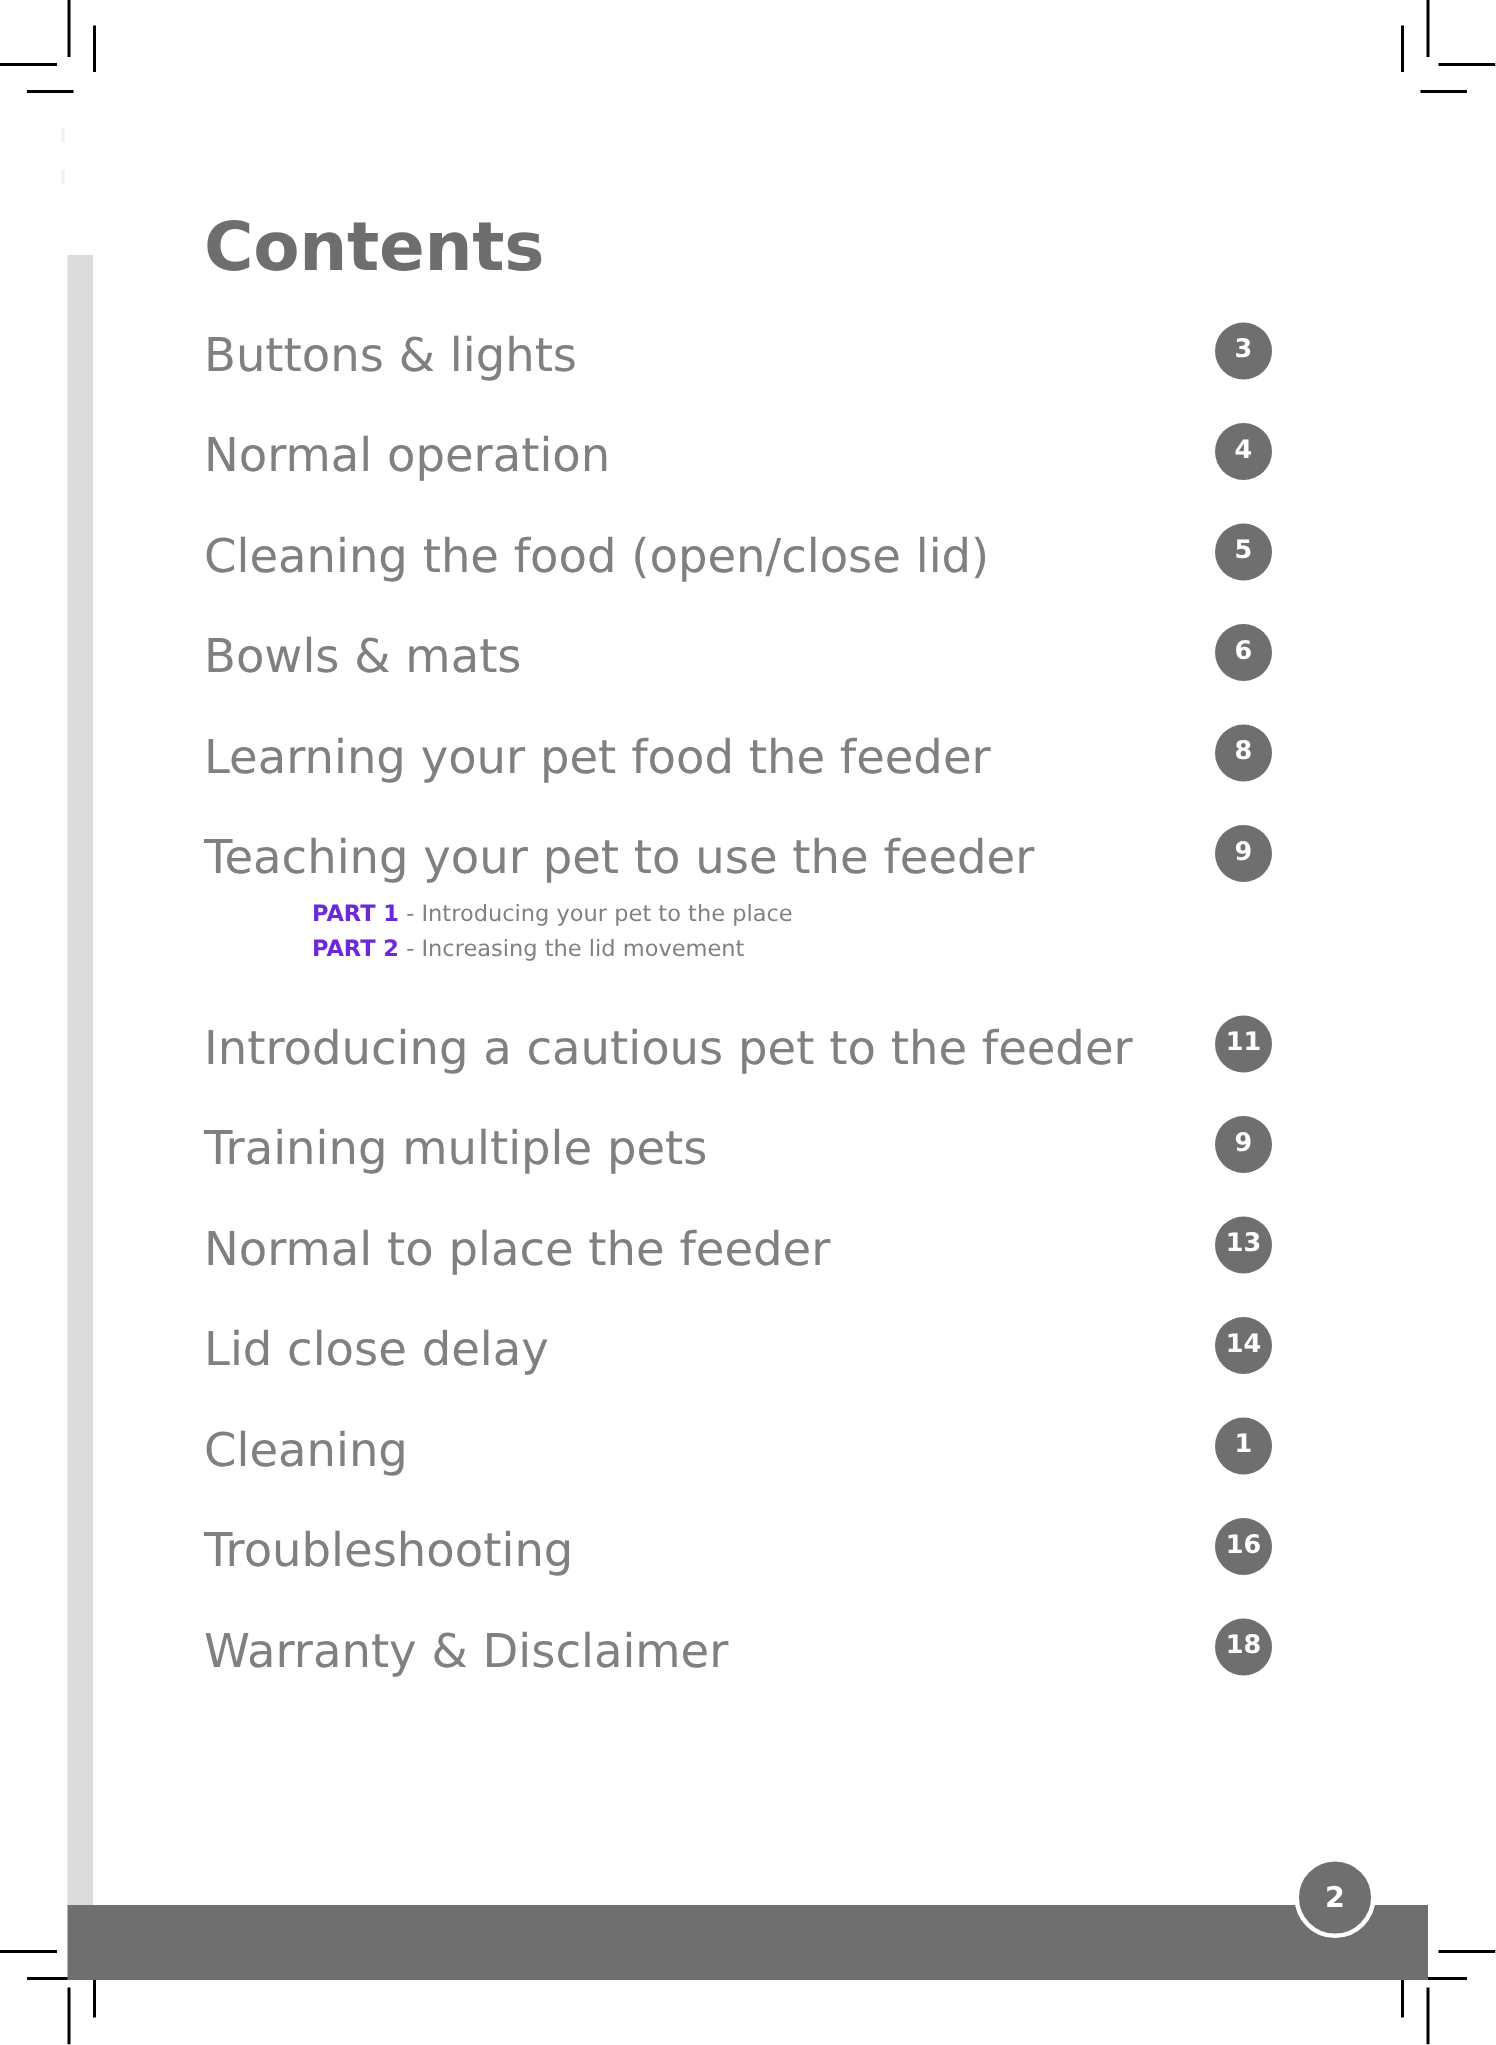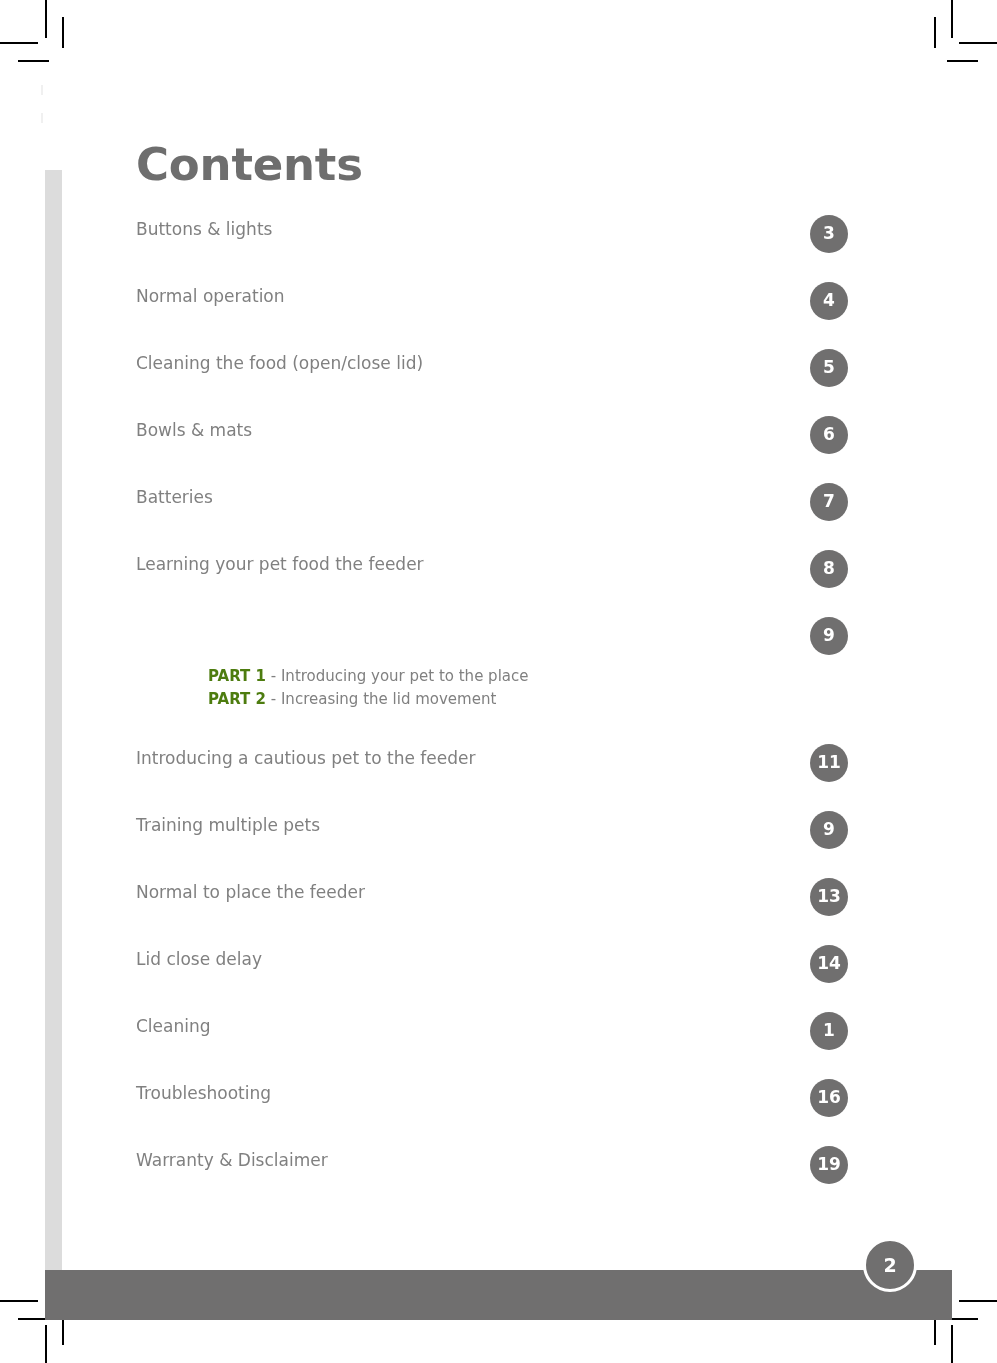--- a/index.html
+++ b/index.html
@@ -66,38 +66,38 @@
     height: 67px;
   }
   .toc-row.with-sub {
     height: 127px;
   }
 
   .toc-label {
     position: absolute;
     left: 0;
     top: 0;
-    font-size: 17px;
+    font-size: 31px;
     color: #808080;
     font-weight: normal;
     line-height: 1.1;
     white-space: nowrap;
   }
 
   .toc-sub {
     position: absolute;
     left: 72px;
     top: 43px;
     font-size: 15px;
     color: #808080;
     line-height: 1.55;
   }
   .toc-sub .part {
     font-weight: bold;
-    color: #4d7c0f;
+    color: #6d28d9;
   }
 
   .badge {
     position: absolute;
     left: 674px;
     top: -5px;
     width: 38px;
     height: 38px;
     border-radius: 50%;
     background: #706f6f;
@@ -192,31 +192,28 @@
     <li class="toc-row">
       <span class="toc-label">Cleaning the food (open/close lid)</span>
       <span class="badge">5</span>
     </li>
 
     <li class="toc-row">
       <span class="toc-label">Bowls &amp; mats</span>
       <span class="badge">6</span>
     </li>
 
-    <li class="toc-row">
-      <span class="toc-label">Batteries</span>
-      <span class="badge">7</span>
-    </li>
 
     <li class="toc-row">
       <span class="toc-label">Learning your pet food the feeder</span>
       <span class="badge">8</span>
     </li>
 
     <li class="toc-row with-sub">
+      <span class="toc-label">Teaching your pet to use the feeder</span>
       <span class="badge">9</span>
       <span class="toc-sub">
         <span><span class="part">PART 1</span><span> - Introducing your pet to the place</span></span><br>
         <span><span class="part">PART 2</span><span> - Increasing the lid movement</span></span>
       </span>
     </li>
 
     <li class="toc-row">
       <span class="toc-label">Introducing a cautious pet to the feeder</span>
       <span class="badge">11</span>
@@ -242,20 +239,20 @@
       <span class="badge">1</span>
     </li>
 
     <li class="toc-row">
       <span class="toc-label">Troubleshooting</span>
       <span class="badge">16</span>
     </li>
 
     <li class="toc-row">
       <span class="toc-label">Warranty &amp; Disclaimer</span>
-      <span class="badge">19</span>
+      <span class="badge">18</span>
     </li>
 
   </ul>
 </div>
 
 <div id="footer-bar"></div>
 <div id="footer-page-badge">2</div>
 
 </body></html>

